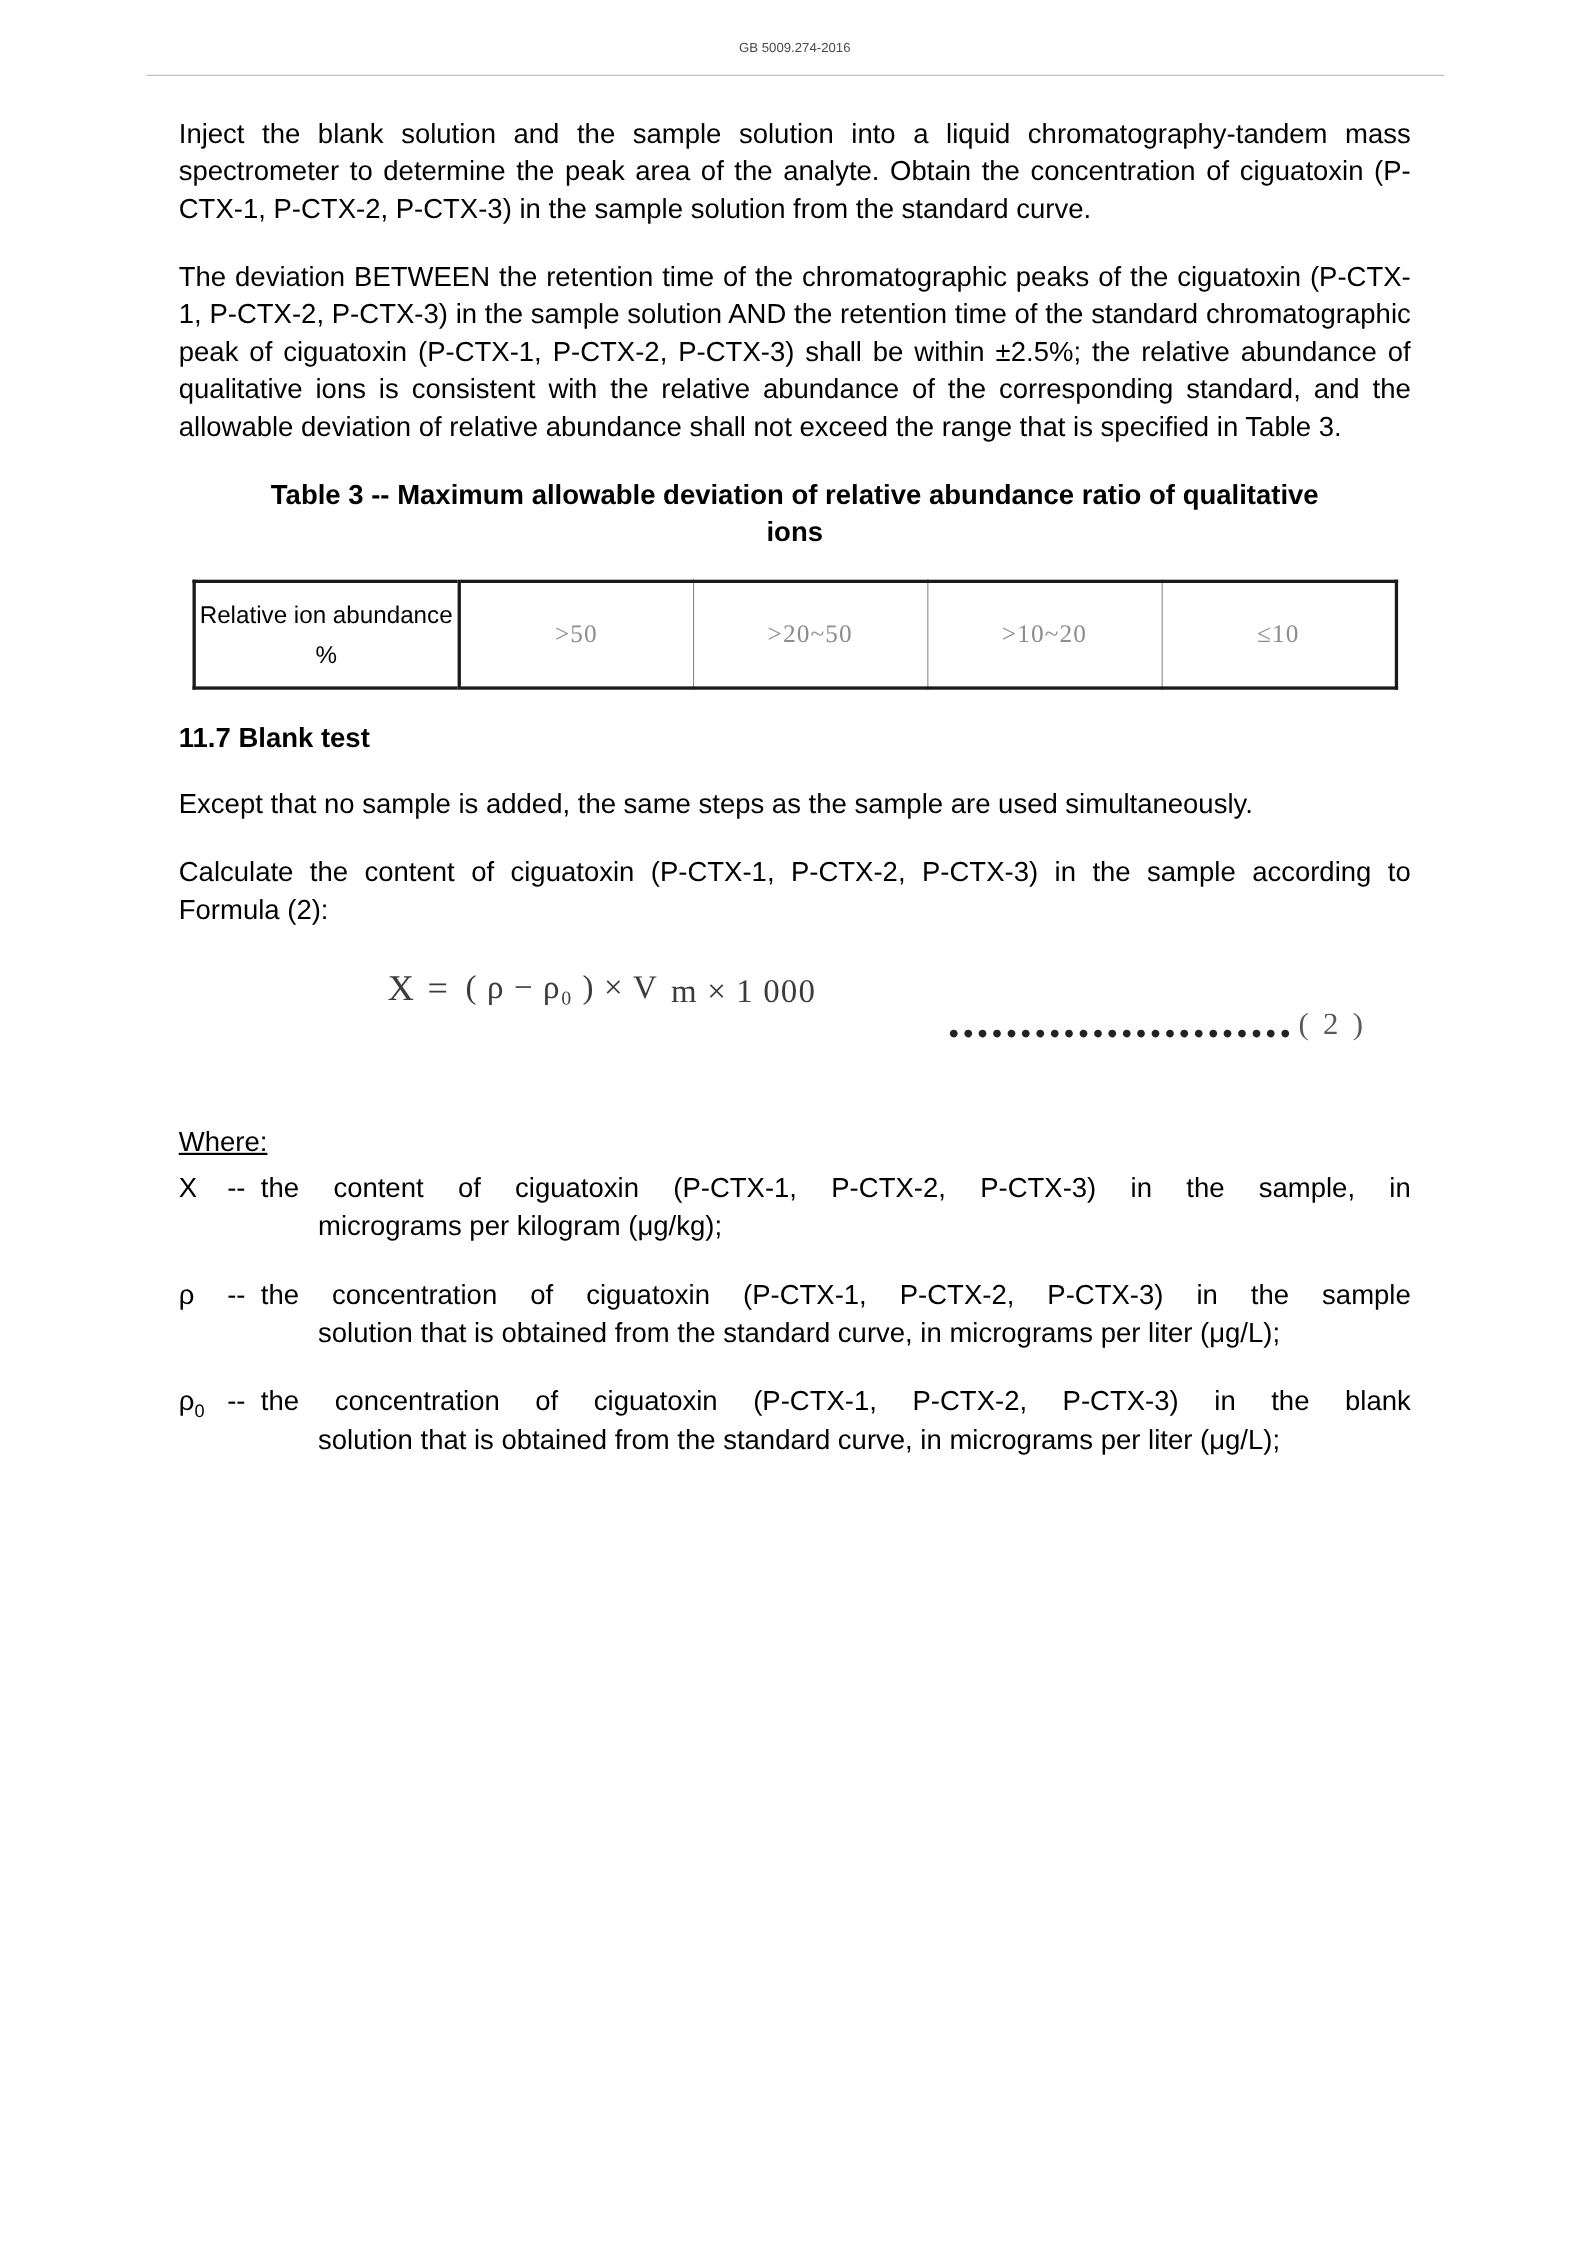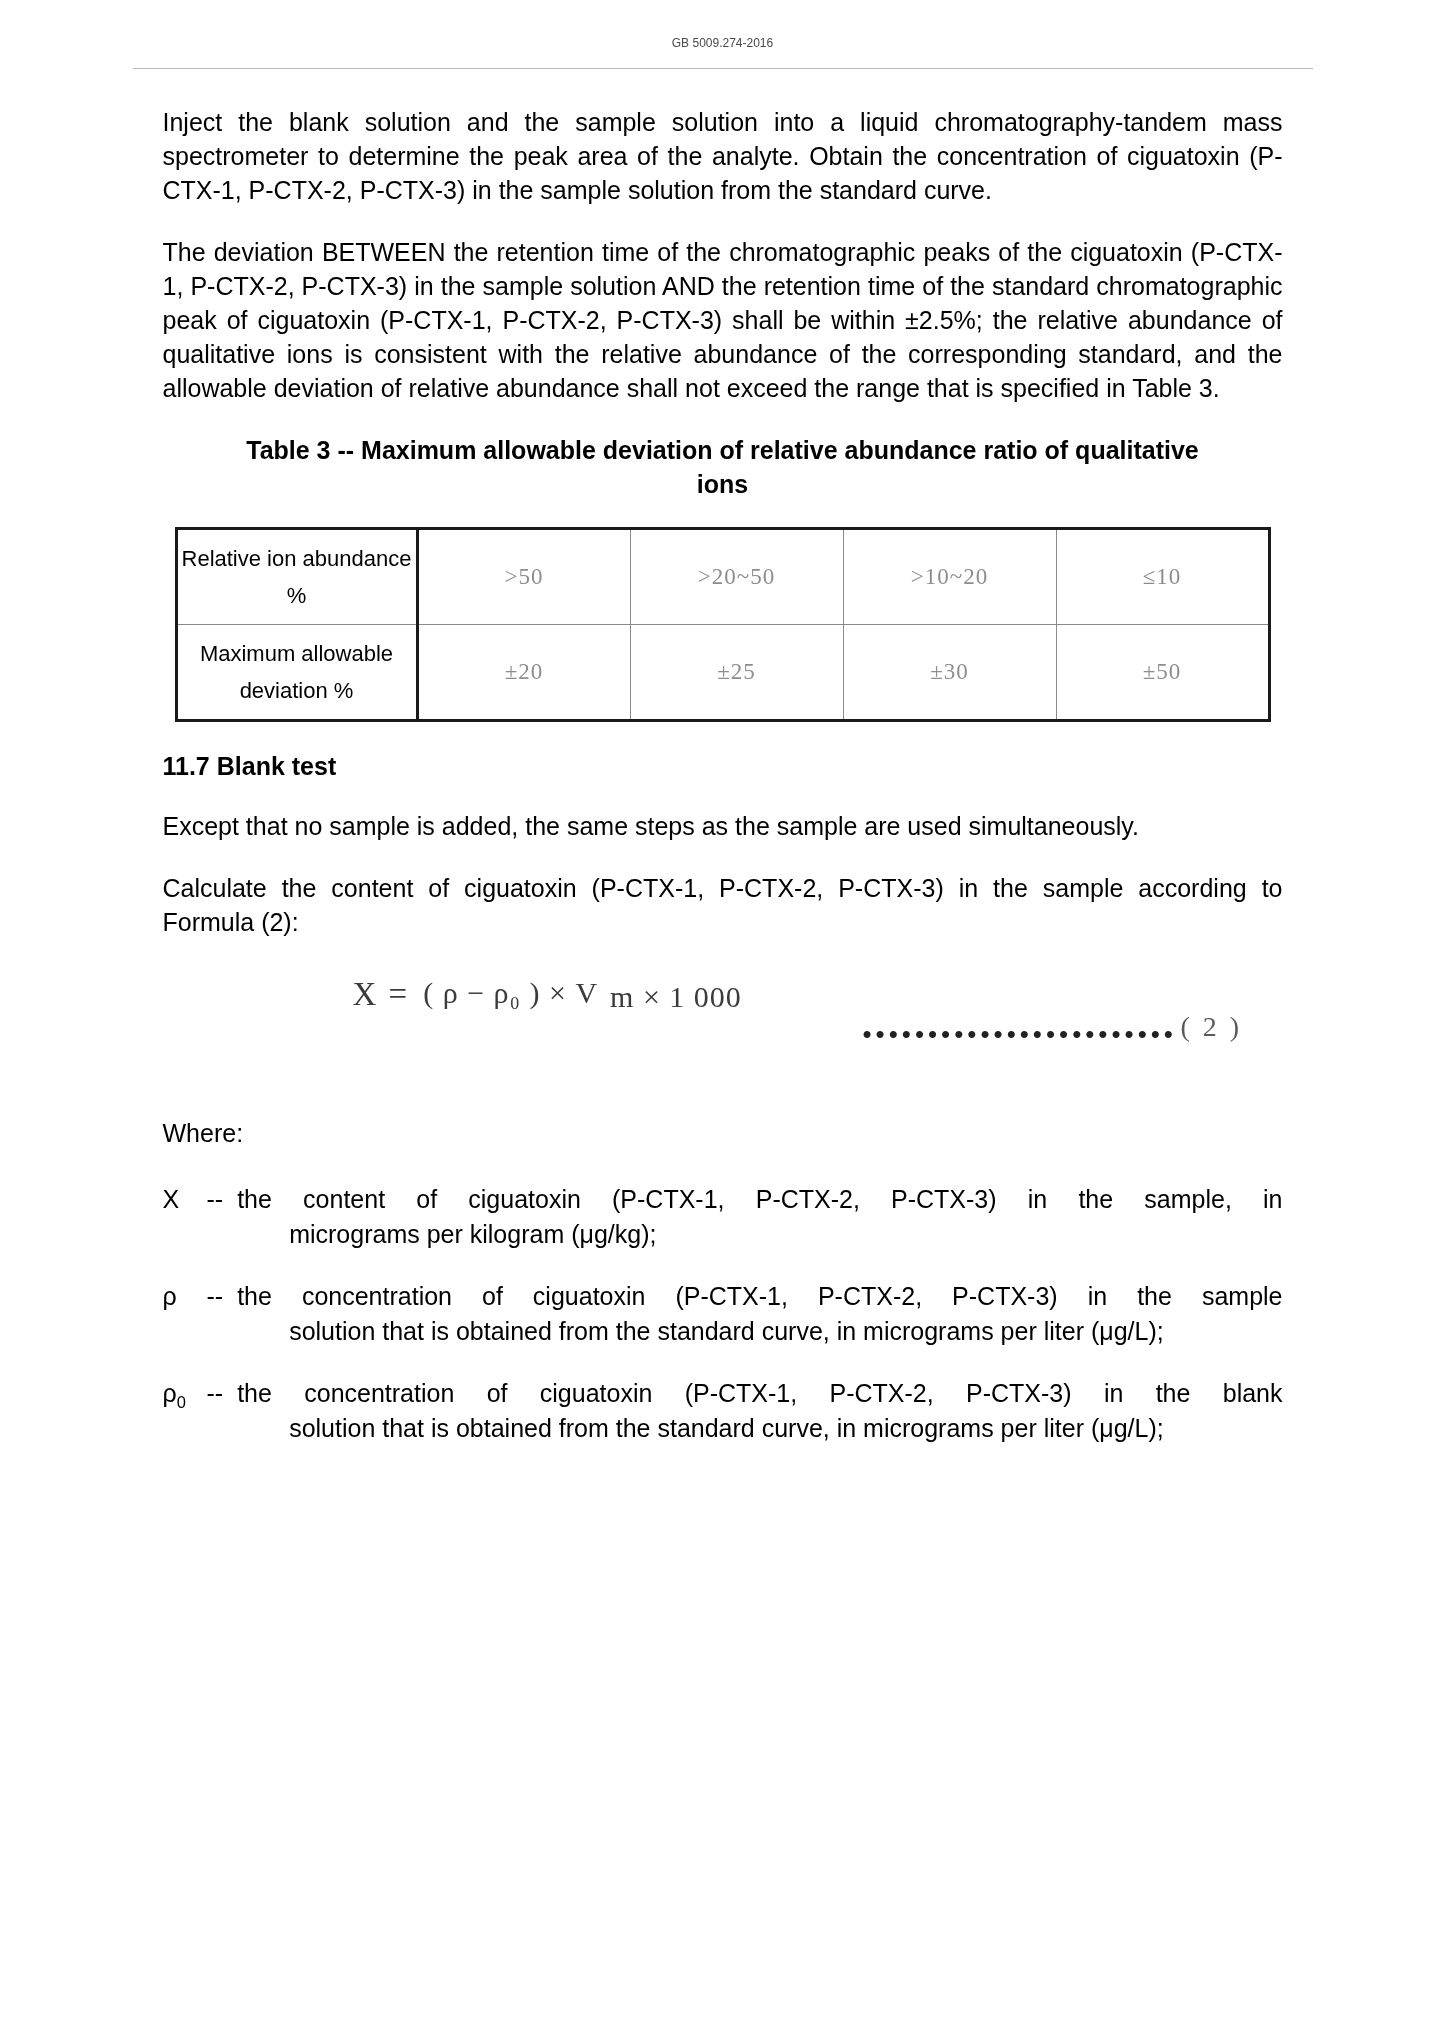--- a/index.html
+++ b/index.html
@@ -180,21 +180,22 @@
     top: 44px;
     font-family: "Liberation Serif", serif;
     font-size: 28px;
     color: #5a5a5a;
     letter-spacing: 3px;
   }
 
   
   p.where-lbl {
     font-size: 25px;
-    margin: 22px 0 34px 0;
+    margin: 22px 0 10px 0;
+    text-decoration: underline;
   }
   .deflist { margin: 0; }
   .defitem {
     display: flex;
     font-size: 25px;
     line-height: 1.38;
     margin-bottom: 28px;
   }
   .defitem .sym {
     flex: 0 0 auto;
@@ -267,30 +268,20 @@
           <tr class="r1">
             <td class="rowhead">
               <span>Relative ion abundance</span><br>
               <span>%</span>
             </td>
             <td class="val">&gt;50</td>
             <td class="val">&gt;20~50</td>
             <td class="val">&gt;10~20</td>
             <td class="val lastcol">≤10</td>
           </tr>
-          <tr class="r2">
-            <td class="rowhead">
-              <span>Maximum allowable</span><br>
-              <span>deviation %</span>
-            </td>
-            <td class="val">±20</td>
-            <td class="val">±25</td>
-            <td class="val">±30</td>
-            <td class="val lastcol">±50</td>
-          </tr>
         </tbody>
       </table>
     </div>
 
     <h3 class="sub">11.7 Blank test</h3>
 
     <p class="body-text">Except that no sample is added, the same steps as the sample are used simultaneously.</p>
 
 
     <p class="body-text">Calculate the content of ciguatoxin (P-CTX-1, P-CTX-2, P-CTX-3) in the sample according to Formula (2):</p>

